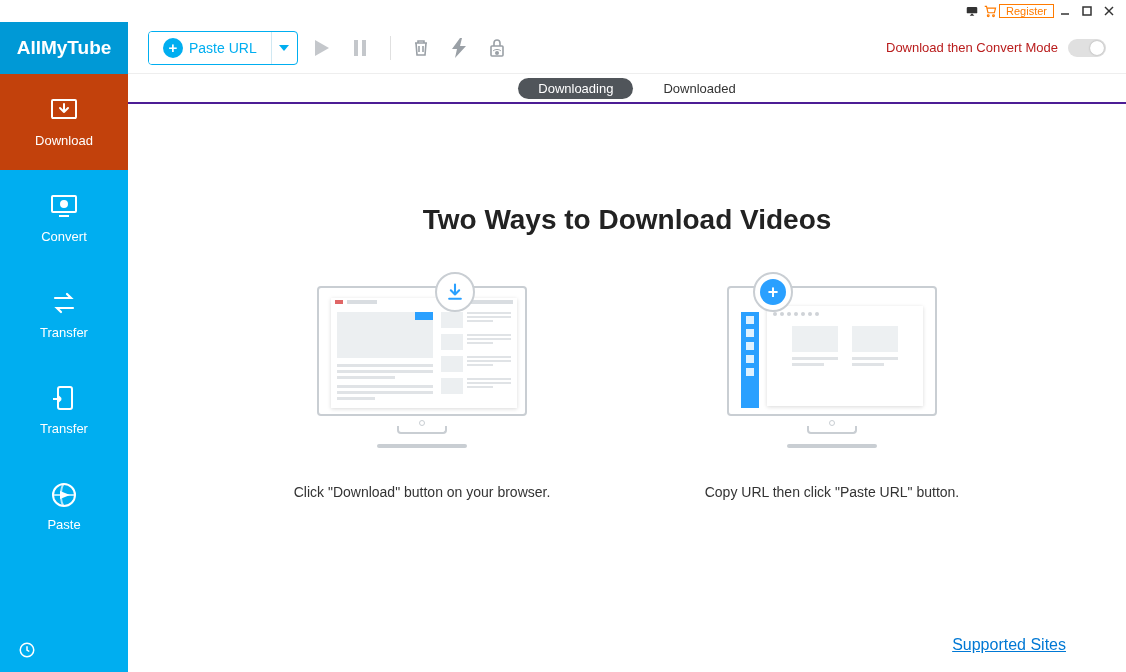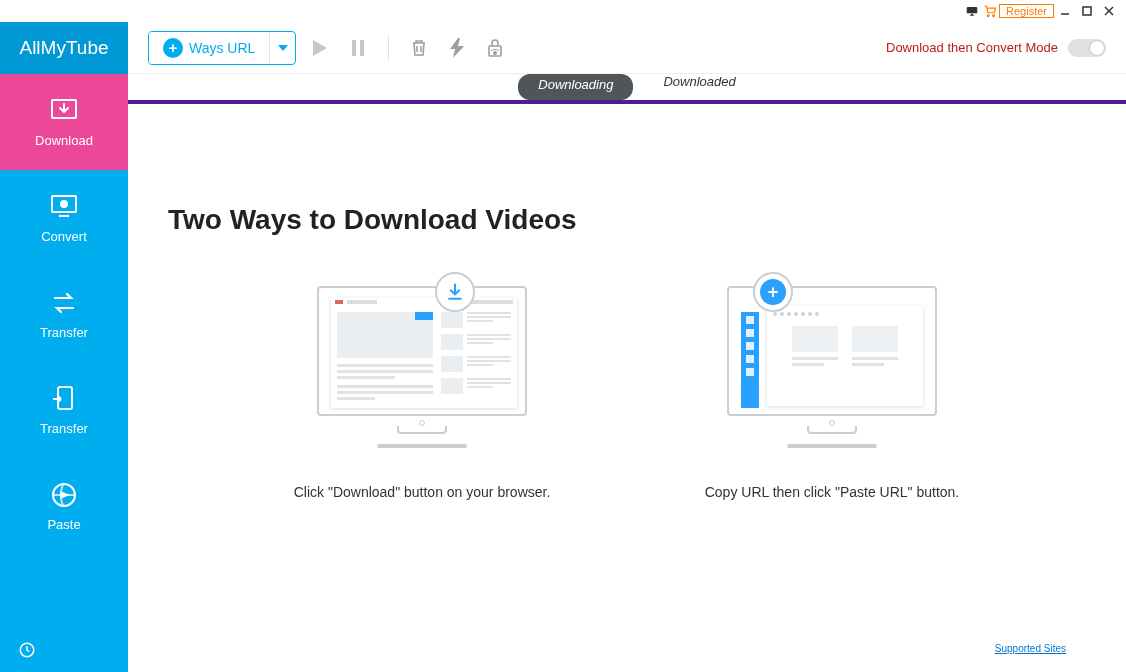--- a/index.html
+++ b/index.html
@@ -11,51 +11,51 @@
 .titlebar { height: 22px; display: flex; justify-content: flex-end; align-items: center; padding: 0 6px; background: #fff; font-size: 12px; }
 .titlebar .discord-icon { width: 18px; height: 14px; display: inline-flex; align-items: center; justify-content: center; }
 .titlebar .cart-icon { width: 18px; height: 14px; color: #ff7b00; display: inline-flex; align-items: center; justify-content: center; }
 .titlebar .register-btn { border: 1px solid #ff7b00; color: #ff7b00; padding: 0 6px; font-size: 11px; cursor: pointer; background: #fff; }
 .titlebar .win-btn { width: 22px; height: 16px; display: inline-flex; align-items: center; justify-content: center; cursor: pointer; font-size: 13px; }
 
 .body-row { flex: 1; display: flex; min-height: 0; }
 
 
 .sidebar { width: 128px; background: #00aef0; color: #fff; display: flex; flex-direction: column; }
-.logo { height: 52px; background: #0099d6; display: flex; align-items: center; justify-content: center; font-weight: normal; font-size: 19px; color: #fff; }
+.logo { height: 52px; background: #0099d6; display: flex; align-items: center; justify-content: center; font-weight: bold; font-size: 19px; color: #fff; }
 .nav { flex: 1; display: flex; flex-direction: column; }
 .nav-item { height: 96px; display: flex; flex-direction: column; align-items: center; justify-content: center; gap: 8px; cursor: pointer; font-size: 13px; }
-.nav-item.active { background: #ec4899; }
+.nav-item.active { background: #c2410c; }
 .nav-item .nav-icon { width: 34px; height: 28px; display: flex; align-items: center; justify-content: center; }
 .sidebar-footer { height: 40px; display: flex; align-items: center; padding-left: 18px; }
 
 
 .main { flex: 1; display: flex; flex-direction: column; background: #fff; }
 
 
 .toolbar { height: 52px; display: flex; align-items: center; padding: 0 20px; border-bottom: 1px solid #eee; gap: 10px; }
 .paste-url-group { display: flex; border: 1px solid #00aef0; border-radius: 4px; overflow: hidden; }
 .paste-url-btn { display: flex; align-items: center; gap: 6px; padding: 6px 14px; color: #00aef0; background: #fff; cursor: pointer; font-size: 14px; }
 .paste-url-btn .plus-circle { width: 20px; height: 20px; border-radius: 50%; background: #00aef0; color: #fff; display: inline-flex; align-items: center; justify-content: center; font-size: 15px; font-weight: bold; }
 .paste-url-caret { width: 26px; display: flex; align-items: center; justify-content: center; border-left: 1px solid #d0e8f2; color: #00aef0; cursor: pointer; }
 .tool-sep { width: 1px; height: 24px; background: #e0e0e0; margin: 0 6px; }
 .tool-ico { width: 28px; height: 28px; display: inline-flex; align-items: center; justify-content: center; color: #9aa0a6; cursor: pointer; }
 .tool-ico.disabled { color: #c4c7cb; cursor: default; }
 .toolbar-right { margin-left: auto; display: flex; align-items: center; gap: 10px; color: #b91c1c; font-size: 13px; }
 .toggle { width: 38px; height: 18px; background: #e0e0e0; border-radius: 10px; position: relative; cursor: pointer; }
 .toggle::after { content: ""; position: absolute; right: 2px; top: 2px; width: 14px; height: 14px; background: #fff; border-radius: 50%; box-shadow: 0 0 2px rgba(0,0,0,.3); }
 
 
-.tabs-row { height: 30px; display: flex; justify-content: center; border-bottom: 4px solid #4c1d95; gap: 30px; font-style: italic; }
+.tabs-row { height: 30px; display: flex; align-items: center; justify-content: center; border-bottom: 2px solid #4c1d95; gap: 30px; }
 .tab-pill { background: #50555a; color: #fff; padding: 3px 20px; border-radius: 12px; font-size: 13px; cursor: pointer; }
 .tab-link { color: #333; font-size: 13px; cursor: pointer; }
 
 
 .content { flex: 1; position: relative; padding: 40px 40px 0; }
-.headline { font-size: 28px; font-weight: 600; color: #222; margin-top: 60px; margin-bottom: 50px; }
+.headline { text-align: center; font-size: 28px; font-weight: 600; color: #222; margin-top: 60px; margin-bottom: 50px; }
 .cards { display: flex; justify-content: center; gap: 130px; }
 .card { width: 280px; display: flex; flex-direction: column; align-items: center; }
 .monitor { width: 220px; height: 170px; position: relative; margin-bottom: 26px; }
 .monitor-screen { width: 210px; height: 130px; border: 2px solid #c9ced3; border-radius: 4px; background: #fff; position: relative; margin: 0 auto; overflow: visible; }
 .monitor-stand { width: 50px; height: 8px; background: #fff; border: 2px solid #c9ced3; border-top: none; border-radius: 0 0 4px 4px; margin: 0 auto; }
 .monitor-base { width: 90px; height: 4px; background: #c9ced3; border-radius: 2px; margin: 10px auto 0; }
 .monitor-dot { width: 6px; height: 6px; border: 1.5px solid #c9ced3; border-radius: 50%; margin: 4px auto 0; }
 .card-caption { text-align: center; font-size: 14px; color: #333; line-height: 1.5; }
 
 
@@ -82,21 +82,21 @@
 .m2-sidebar { position: absolute; left: 12px; top: 24px; width: 18px; height: 96px; background: #2aa0ff; display: flex; flex-direction: column; align-items: center; padding-top: 4px; gap: 5px; }
 .m2-sidebar .sq { width: 8px; height: 8px; background: rgba(255,255,255,.85); }
 .m2-page { position: absolute; left: 38px; top: 18px; width: 156px; height: 100px; background: #fff; box-shadow: 0 1px 4px rgba(0,0,0,.15); padding: 6px; }
 .m2-dots { display: flex; gap: 3px; margin-bottom: 10px; }
 .m2-dots span { width: 4px; height: 4px; border-radius: 50%; background: #cfd3d7; }
 .m2-body { display: flex; gap: 14px; justify-content: center; margin-top: 10px; }
 .m2-card { width: 46px; }
 .m2-card .pic { height: 26px; background: #edf0f2; margin-bottom: 5px; }
 .m2-card .ln { height: 3px; background: #e0e3e6; margin-bottom: 3px; }
 
-.footer-link { position: absolute; right: 60px; bottom: 18px; font-size: 10px; color: #0078d4; text-decoration: underline; cursor: pointer; }
+.footer-link { position: absolute; right: 60px; bottom: 18px; font-size: 16px; color: #0078d4; text-decoration: underline; cursor: pointer; }
 </style>
 </head>
 <body>
 
 <div class="window">
 
   <div class="titlebar">
     <span class="discord-icon">
       <svg viewBox="0 0 24 24" width="16" height="14" fill="#333">
           <rect x="3" y="5" width="18" height="11" rx="2"></rect>
@@ -198,21 +198,21 @@
         </span>
       </div>
     </div>
 
     <div class="main">
 
       <div class="toolbar">
         <div class="paste-url-group">
           <div class="paste-url-btn">
             <span class="plus-circle">+</span>
-            <span>Ways URL</span>
+            <span>Paste URL</span>
           </div>
           <div class="paste-url-caret">
             <svg width="10" height="6" viewBox="0 0 10 6">
                 <path d="M0 0l5 6 5-6z" fill="#00aef0"></path>
               </svg>
           </div>
         </div>
 
         <span class="tool-ico disabled">
           <svg width="14" height="16" viewBox="0 0 14 16">

